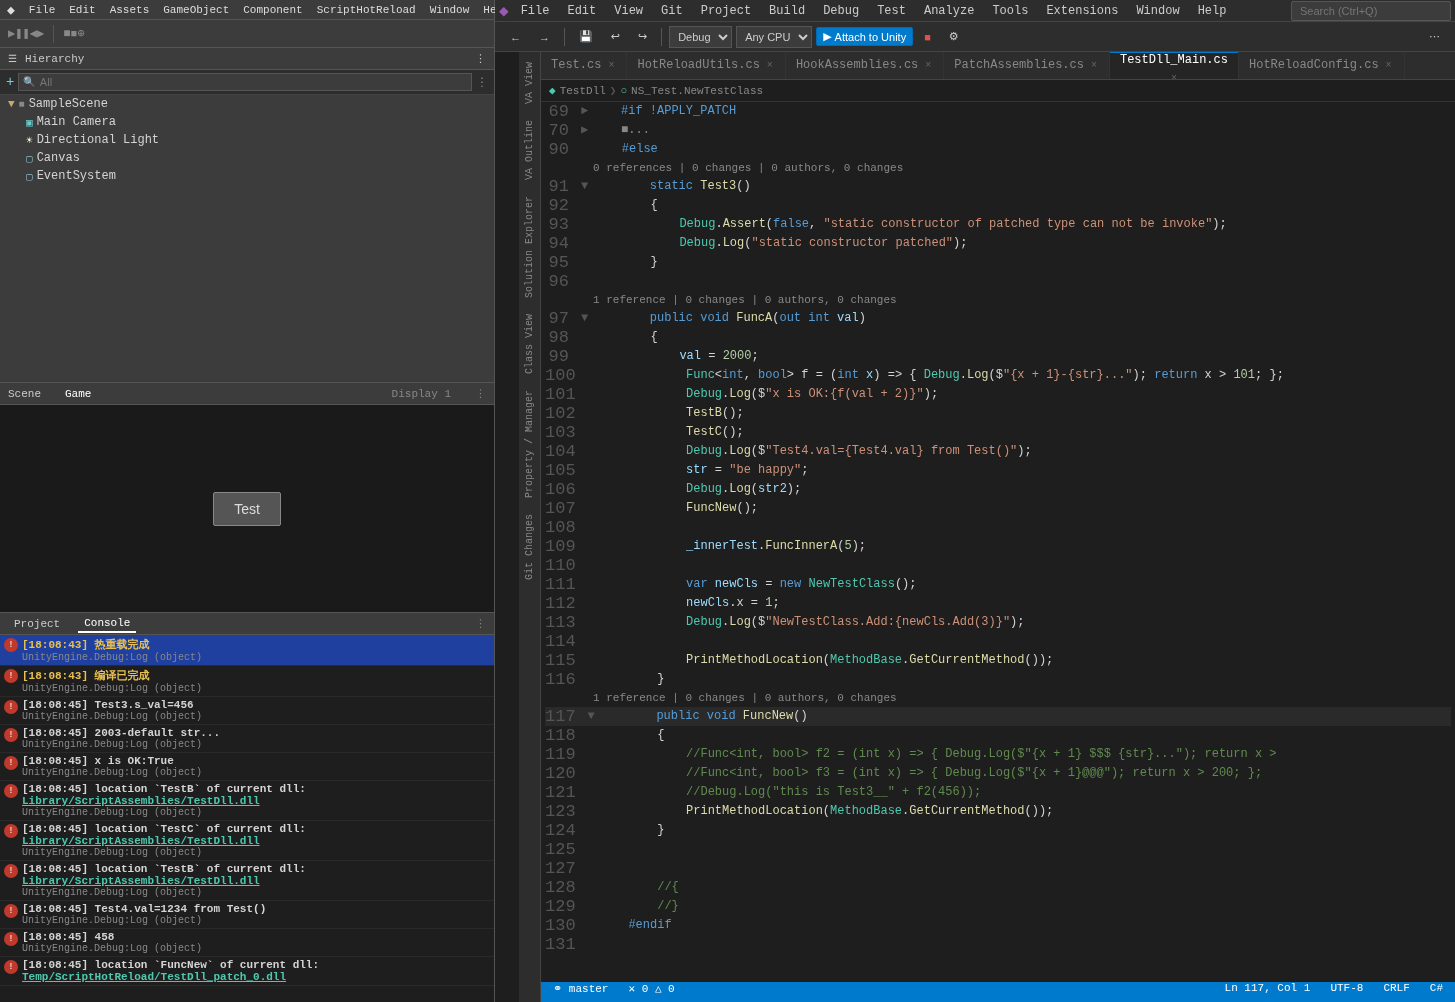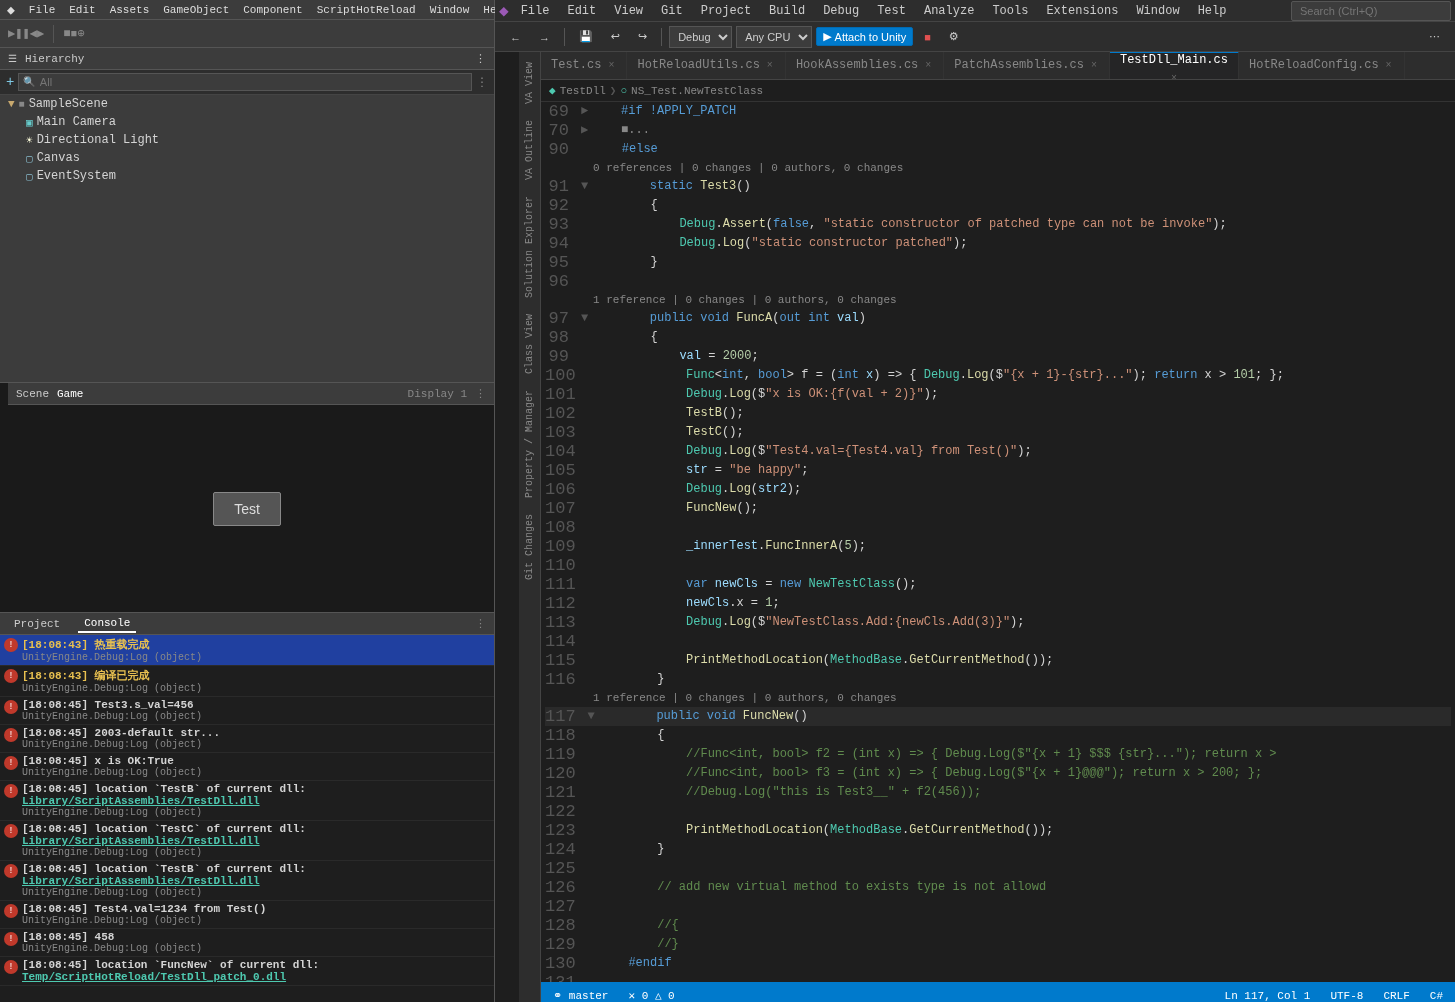--- a/index.html
+++ b/index.html
@@ -22,21 +22,21 @@
     .hierarchy-content { flex: 1; overflow-y: auto; font-size: 12px; }
     .hierarchy-item { padding: 2px 8px; cursor: pointer; display: flex; align-items: center; gap: 4px; }
     .hierarchy-item .indent1 { margin-left: 14px; }
     .scene-icon { color: #c8a96e; font-size: 11px; }
     .camera-icon { color: #6cc; font-size: 11px; }
     .light-icon { color: #ffd; font-size: 11px; }
     .obj-icon { color: #8bc; font-size: 11px; }
 
     
     .unity-game-view { height: 230px; background: #1a1a1a; display: flex; flex-direction: column; border-top: 1px solid #555; }
-    .game-view-header { background: #3c3c3c; height: 22px; display: flex; align-items: center; padding: 0 8px; gap: 8px; font-size: 11px; color: #ccc; border-bottom: 1px solid #555; margin-left: 8px; }
+    .game-view-header { background: #3c3c3c; height: 22px; display: flex; align-items: center; padding: 0 8px; gap: 24px; font-size: 11px; color: #ccc; border-bottom: 1px solid #555; }
     .game-view-content { flex: 1; background: #1a1a1a; display: flex; align-items: center; justify-content: center; }
     .game-button { background: #555; border: 1px solid #888; color: #ddd; padding: 8px 20px; font-size: 14px; cursor: pointer; border-radius: 2px; }
 
     
     .console-panel { height: 390px; display: flex; flex-direction: column; border-top: 1px solid #555; }
     .console-header { background: #3c3c3c; height: 22px; display: flex; align-items: center; padding: 0 8px; gap: 12px; font-size: 11px; color: #ccc; border-bottom: 1px solid #555; flex-shrink: 0; }
     .console-tab { cursor: pointer; padding: 2px 6px; }
     .console-tab.active { color: #fff; border-bottom: 2px solid #fff; }
     .console-toolbar { background: #3c3c3c; height: 20px; display: flex; align-items: center; padding: 0 6px; gap: 8px; font-size: 11px; color: #ccc; border-bottom: 1px solid #555; flex-shrink: 0; }
     .console-toolbar span { cursor: pointer; padding: 0 3px; }
@@ -85,21 +85,21 @@
     .num { color: #b5cea8; }
     .comment { color: #608b4e; }
     .type { color: #4ec9b0; }
     .fn { color: #dcdcaa; }
     .var { color: #9cdcfe; }
     .pp { color: #569cd6; }
     .meta { color: #888; font-size: 11px; }
     .fold-icon { color: #555; cursor: pointer; margin-right: 4px; }
 
     
-    .status-bar { background: #007acc; height: 20px; display: flex; align-items: flex-end; padding: 0 8px; font-size: 11px; color: white; gap: 12px; flex-shrink: 0; }
+    .status-bar { background: #007acc; height: 20px; display: flex; align-items: flex-start; padding: 0 8px; font-size: 11px; color: white; gap: 12px; flex-shrink: 0; }
     .status-item { cursor: pointer; padding: 0 4px; }
 
     .divider { width: 1px; height: 18px; background: #555; margin: 0 3px; }
 
     .console-item-text { flex: 1; }
     .console-item-main { font-weight: bold; }
     .console-item-sub { color: #888; font-size: 10px; }
   </style>
 </head>
 <body>
@@ -551,41 +551,32 @@
               <span class="ln">120</span>
               <span style="display:inline-block;width:12px;"></span>
               <span class="comment">            //Func&lt;int, bool&gt; f3 = (int x) =&gt; { Debug.Log($"{x + 1}@@@"); return x &gt; 200; };</span>
             </div>
             <div class="code-line">
               <span class="ln">121</span>
               <span style="display:inline-block;width:12px;"></span>
               <span class="comment">            //Debug.Log("this is Test3__" + f2(456));</span>
             </div>
             <div class="code-line">
-              <span class="ln">122</span>
-              <span style="display:inline-block;width:12px;"></span>
-            </div>
-            <div class="code-line">
               <span class="ln">123</span>
               <span style="display:inline-block;width:12px;"></span>
               <span class="fn">            PrintMethodLocation</span><span>(</span><span class="type">MethodBase</span><span>.</span><span class="fn">GetCurrentMethod</span><span>());</span>
             </div>
             <div class="code-line">
               <span class="ln">124</span>
               <span style="display:inline-block;width:12px;"></span>
               <span>        }</span>
             </div>
             <div class="code-line">
               <span class="ln">125</span>
               <span style="display:inline-block;width:12px;"></span>
-            </div>
-            <div class="code-line">
-              <span class="ln">126</span>
-              <span style="display:inline-block;width:12px;"></span>
-              <span class="comment">        // add new virtual method to exists type is not allowd</span>
             </div>
             <div class="code-line">
               <span class="ln">127</span>
               <span style="display:inline-block;width:12px;"></span>
             </div>
             <div class="code-line">
               <span class="ln">128</span>
               <span style="display:inline-block;width:12px;"></span>
               <span class="comment">        //{</span>
             </div>

